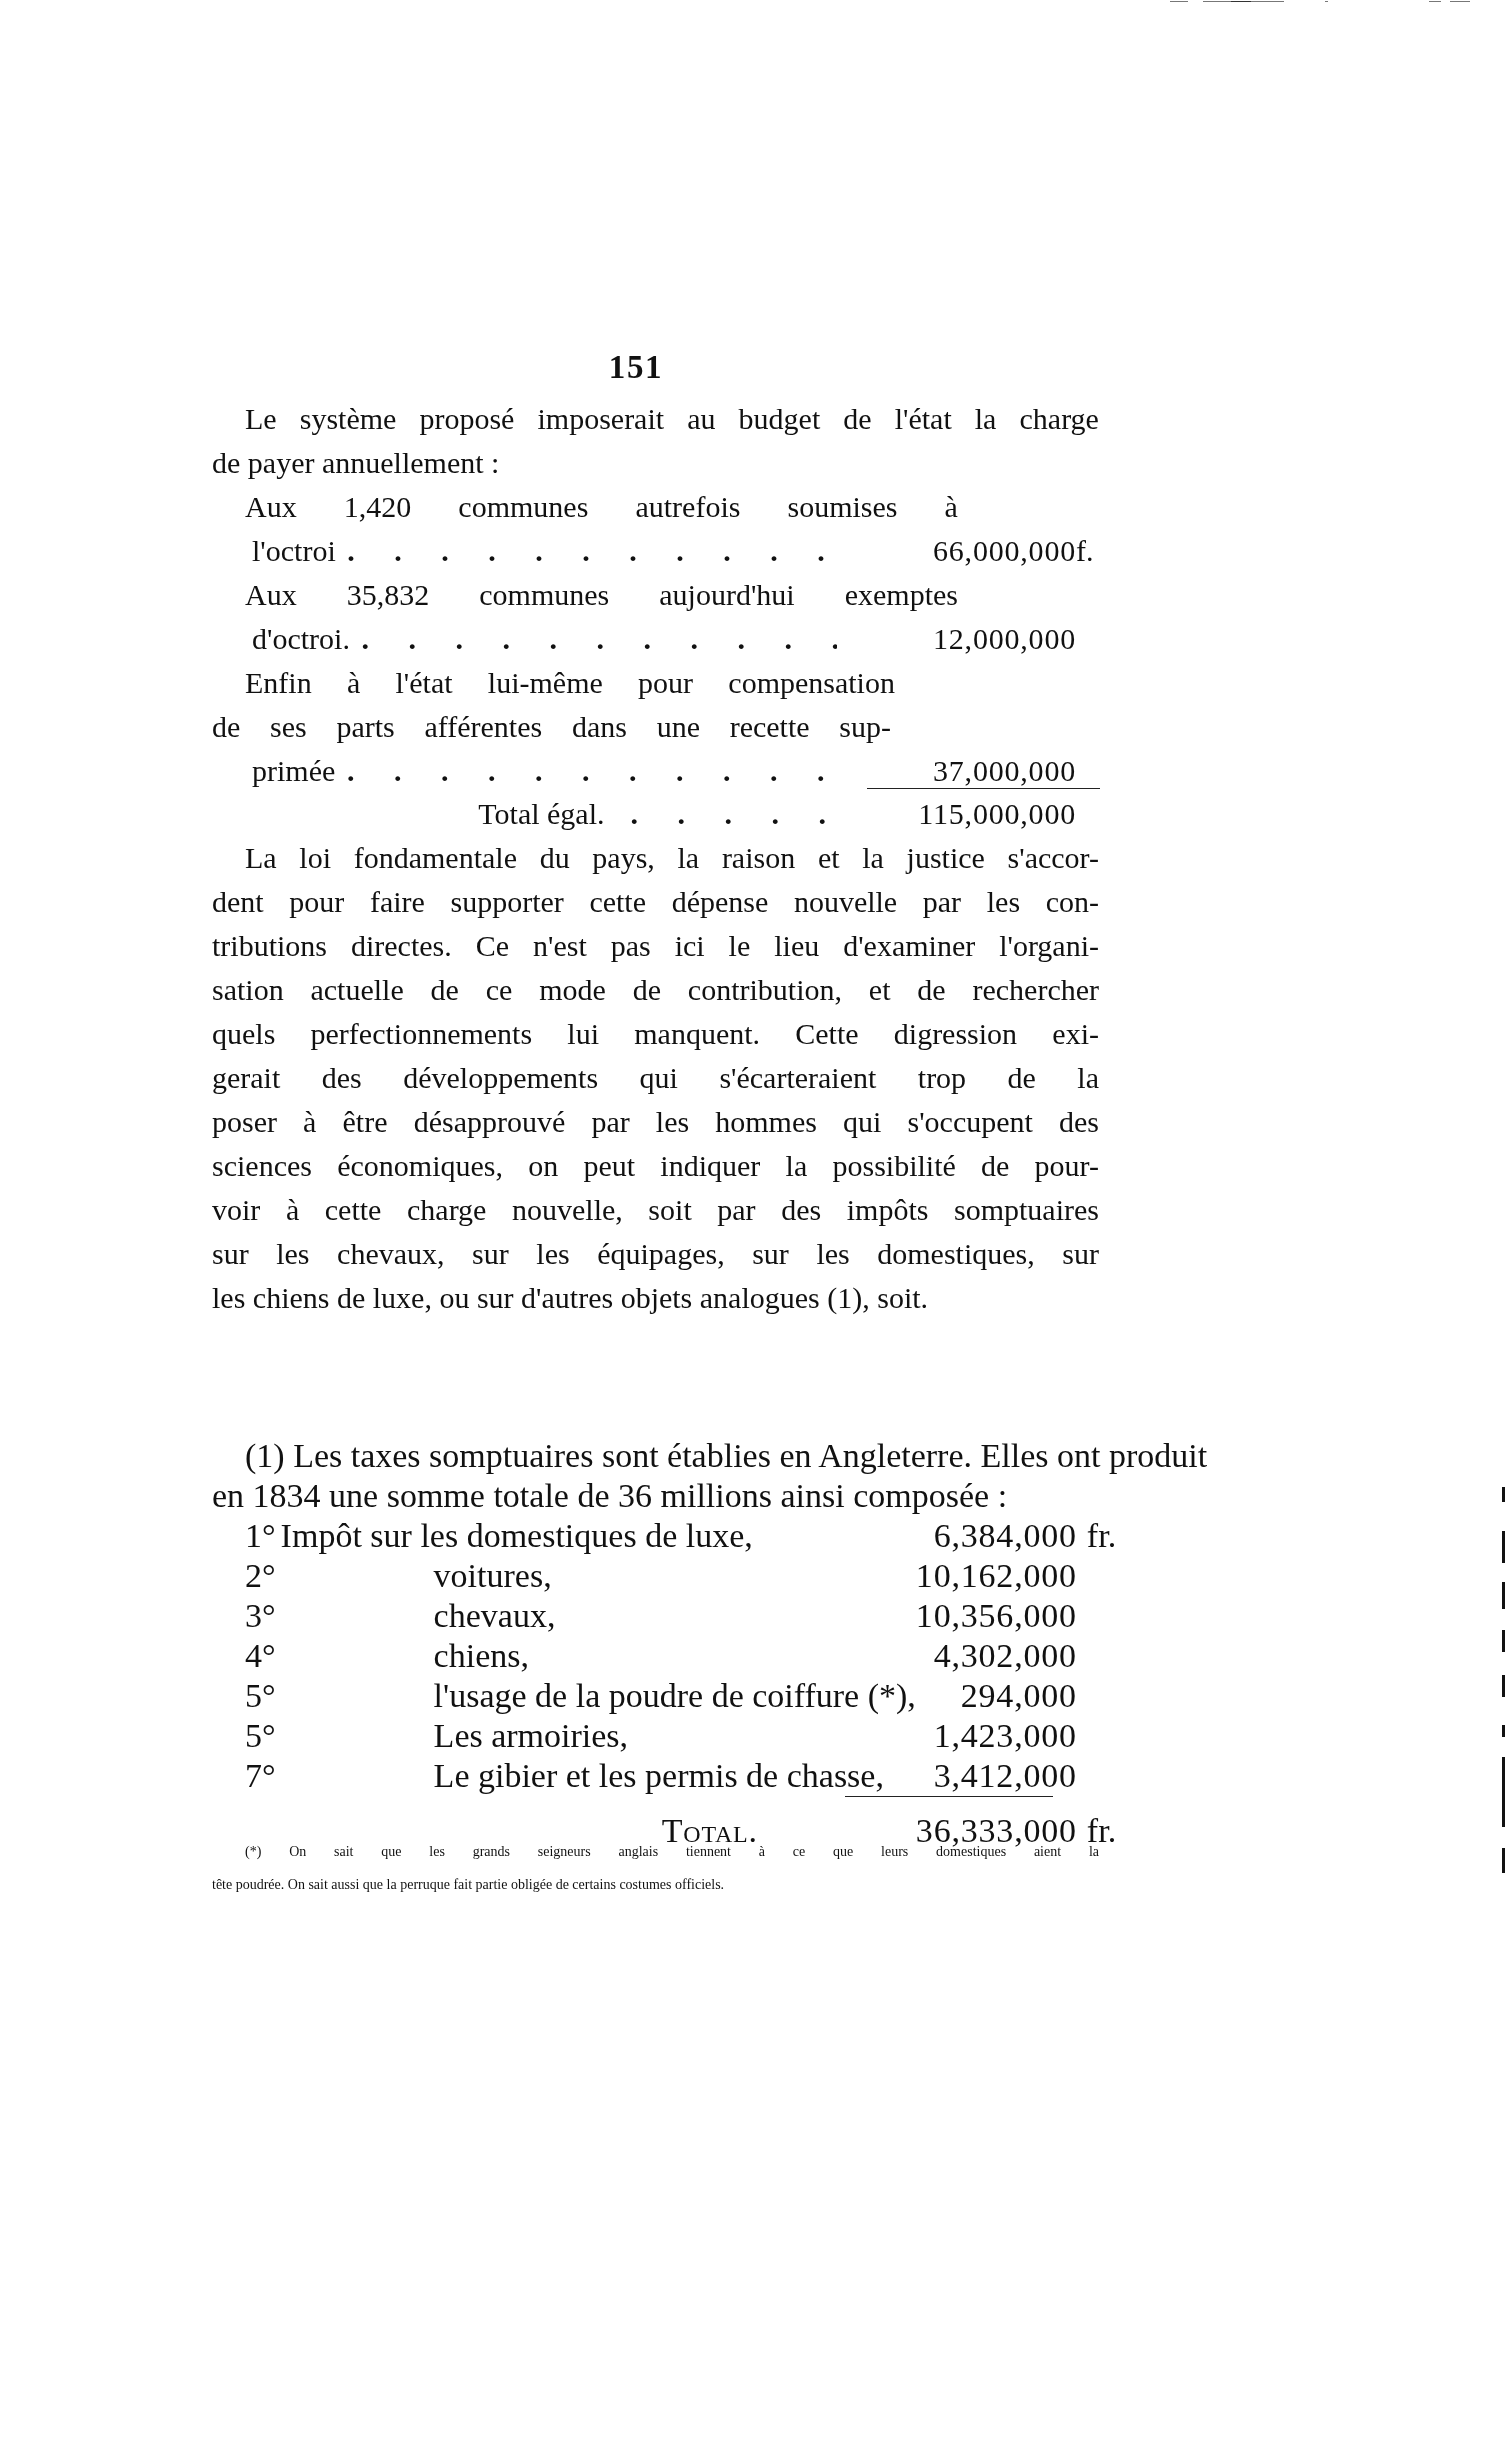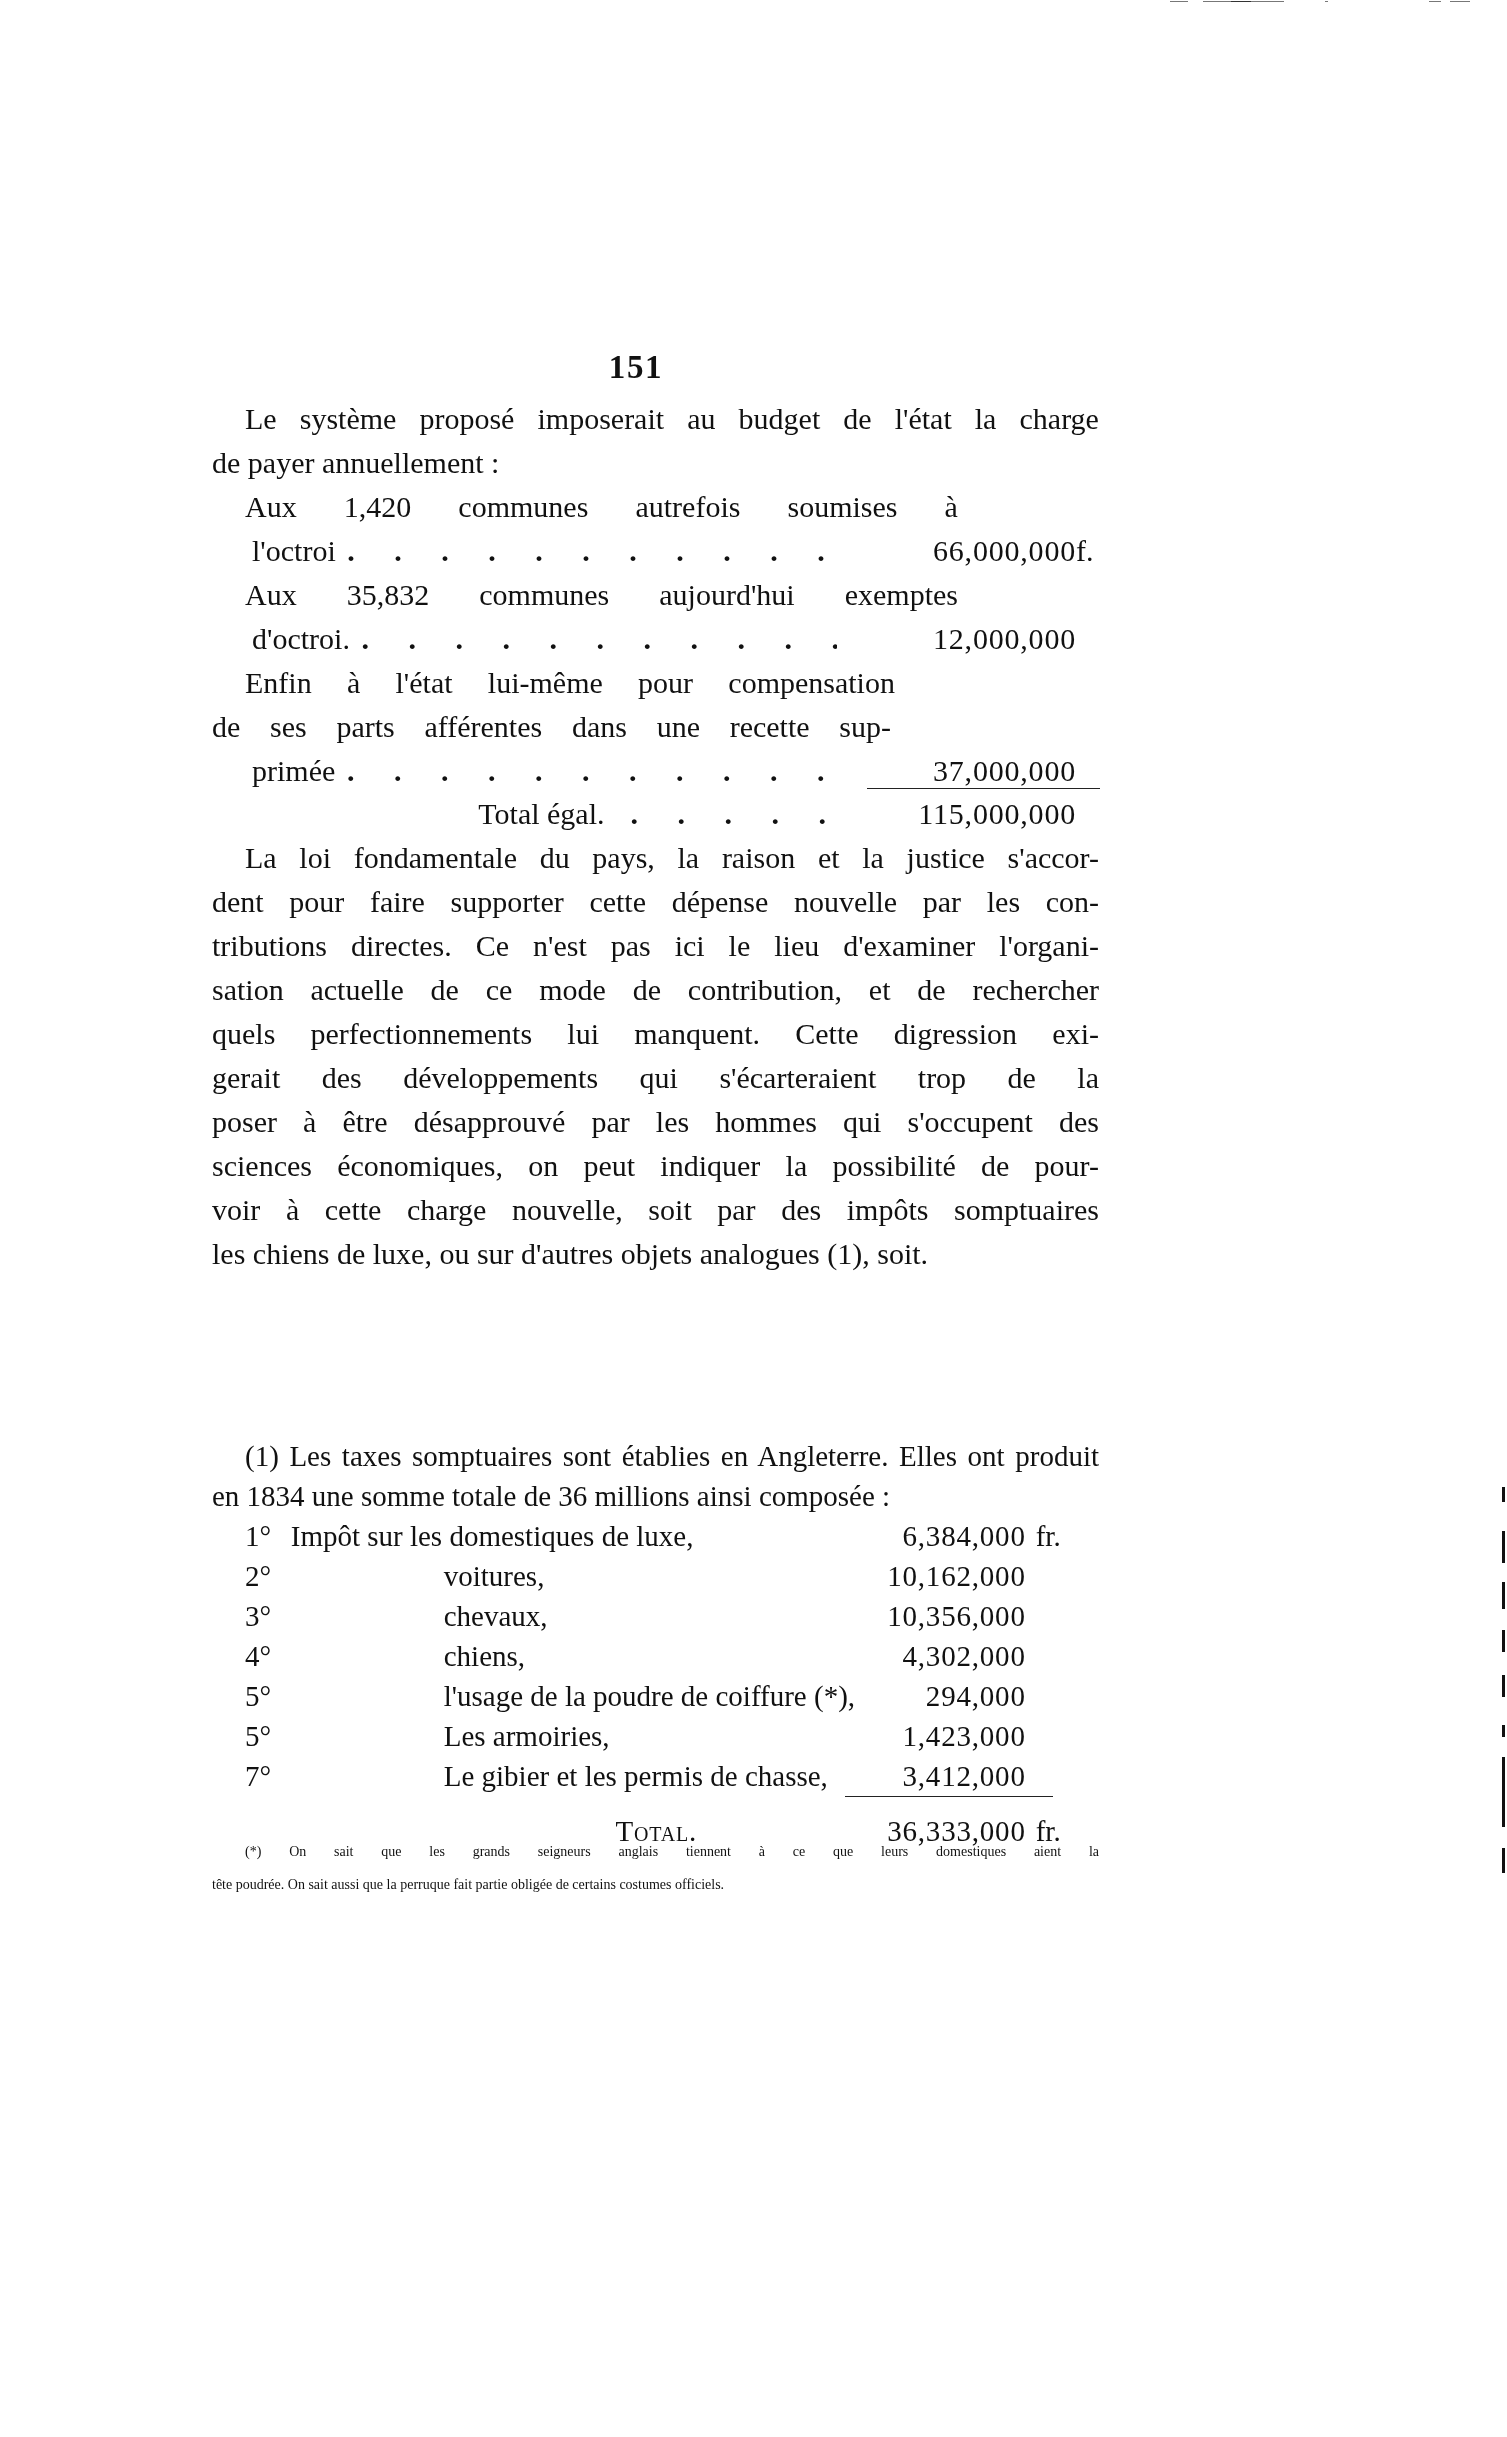--- a/index.html
+++ b/index.html
@@ -34,21 +34,21 @@
   .total-line { display: flex; justify-content: flex-end; height: 44px; }
   .total-line .lbl { margin-right: 26px; }
   .total-line .dots { letter-spacing: 16px; font-weight: bold; margin-right: 10px; }
   .total-line .amt { width: 224px; text-align: right; letter-spacing: 0.8px; padding-right: 23px; }
 
   .justify { text-align: justify; text-align-last: justify; white-space: nowrap; height: 44px; }
   .justify.last { text-align-last: left; }
 
   .footnote {
     position: absolute; top: 1436px; left: 212px; width: 887px;
-    font-size: 29px; line-height: 40px;
+    font-size: 34px; line-height: 40px;
   }
   .fn-line { height: 40px; white-space: nowrap; }
   .fn-line.indent { padding-left: 33px; }
   .fn-line.justify { text-align: justify; text-align-last: justify; }
   .tax-table { margin-left: 33px; width: 831px; border-collapse: collapse; }
   .tax-table td { padding: 0; height: 40px; white-space: nowrap; vertical-align: baseline; }
   .tax-table .num { width: 50px; }
   .tax-table .desc-first { }
   .tax-table .desc { padding-left: 158px; }
   .tax-table .amt { text-align: right; width: 191px; letter-spacing: 0.8px; }
@@ -161,20 +161,21 @@
   <div id="para">
       <div class="justify" style="padding-left: 33px;">La loi fondamentale du pays, la raison et la justice s'accor-</div>
       <div class="justify">dent pour faire supporter cette dépense nouvelle par les con-</div>
       <div class="justify">tributions directes. Ce n'est pas ici le lieu d'examiner l'organi-</div>
       <div class="justify">sation actuelle de ce mode de contribution, et de rechercher</div>
       <div class="justify">quels perfectionnements lui manquent. Cette digression exi-</div>
       <div class="justify">gerait des développements qui s'écarteraient trop de la</div>
       <div class="justify">poser à être désapprouvé par les hommes qui s'occupent des</div>
       <div class="justify">sciences économiques, on peut indiquer la possibilité de pour-</div>
       <div class="justify">voir à cette charge nouvelle, soit par des impôts somptuaires</div>
+      <div class="justify">sur les chevaux, sur les équipages, sur les domestiques, sur</div>
       <div class="justify last">les chiens de luxe, ou sur d'autres objets analogues (1), soit.</div>
     </div>
 </div>
 
 <div class="footnote">
   <div class="fn-line indent justify">(1) Les taxes somptuaires sont établies en Angleterre. Elles ont produit</div>
   <div class="fn-line">en 1834 une somme totale de 36 millions ainsi composée :</div>
   <table class="tax-table">
     <tbody id="taxrows">
         <tr>

